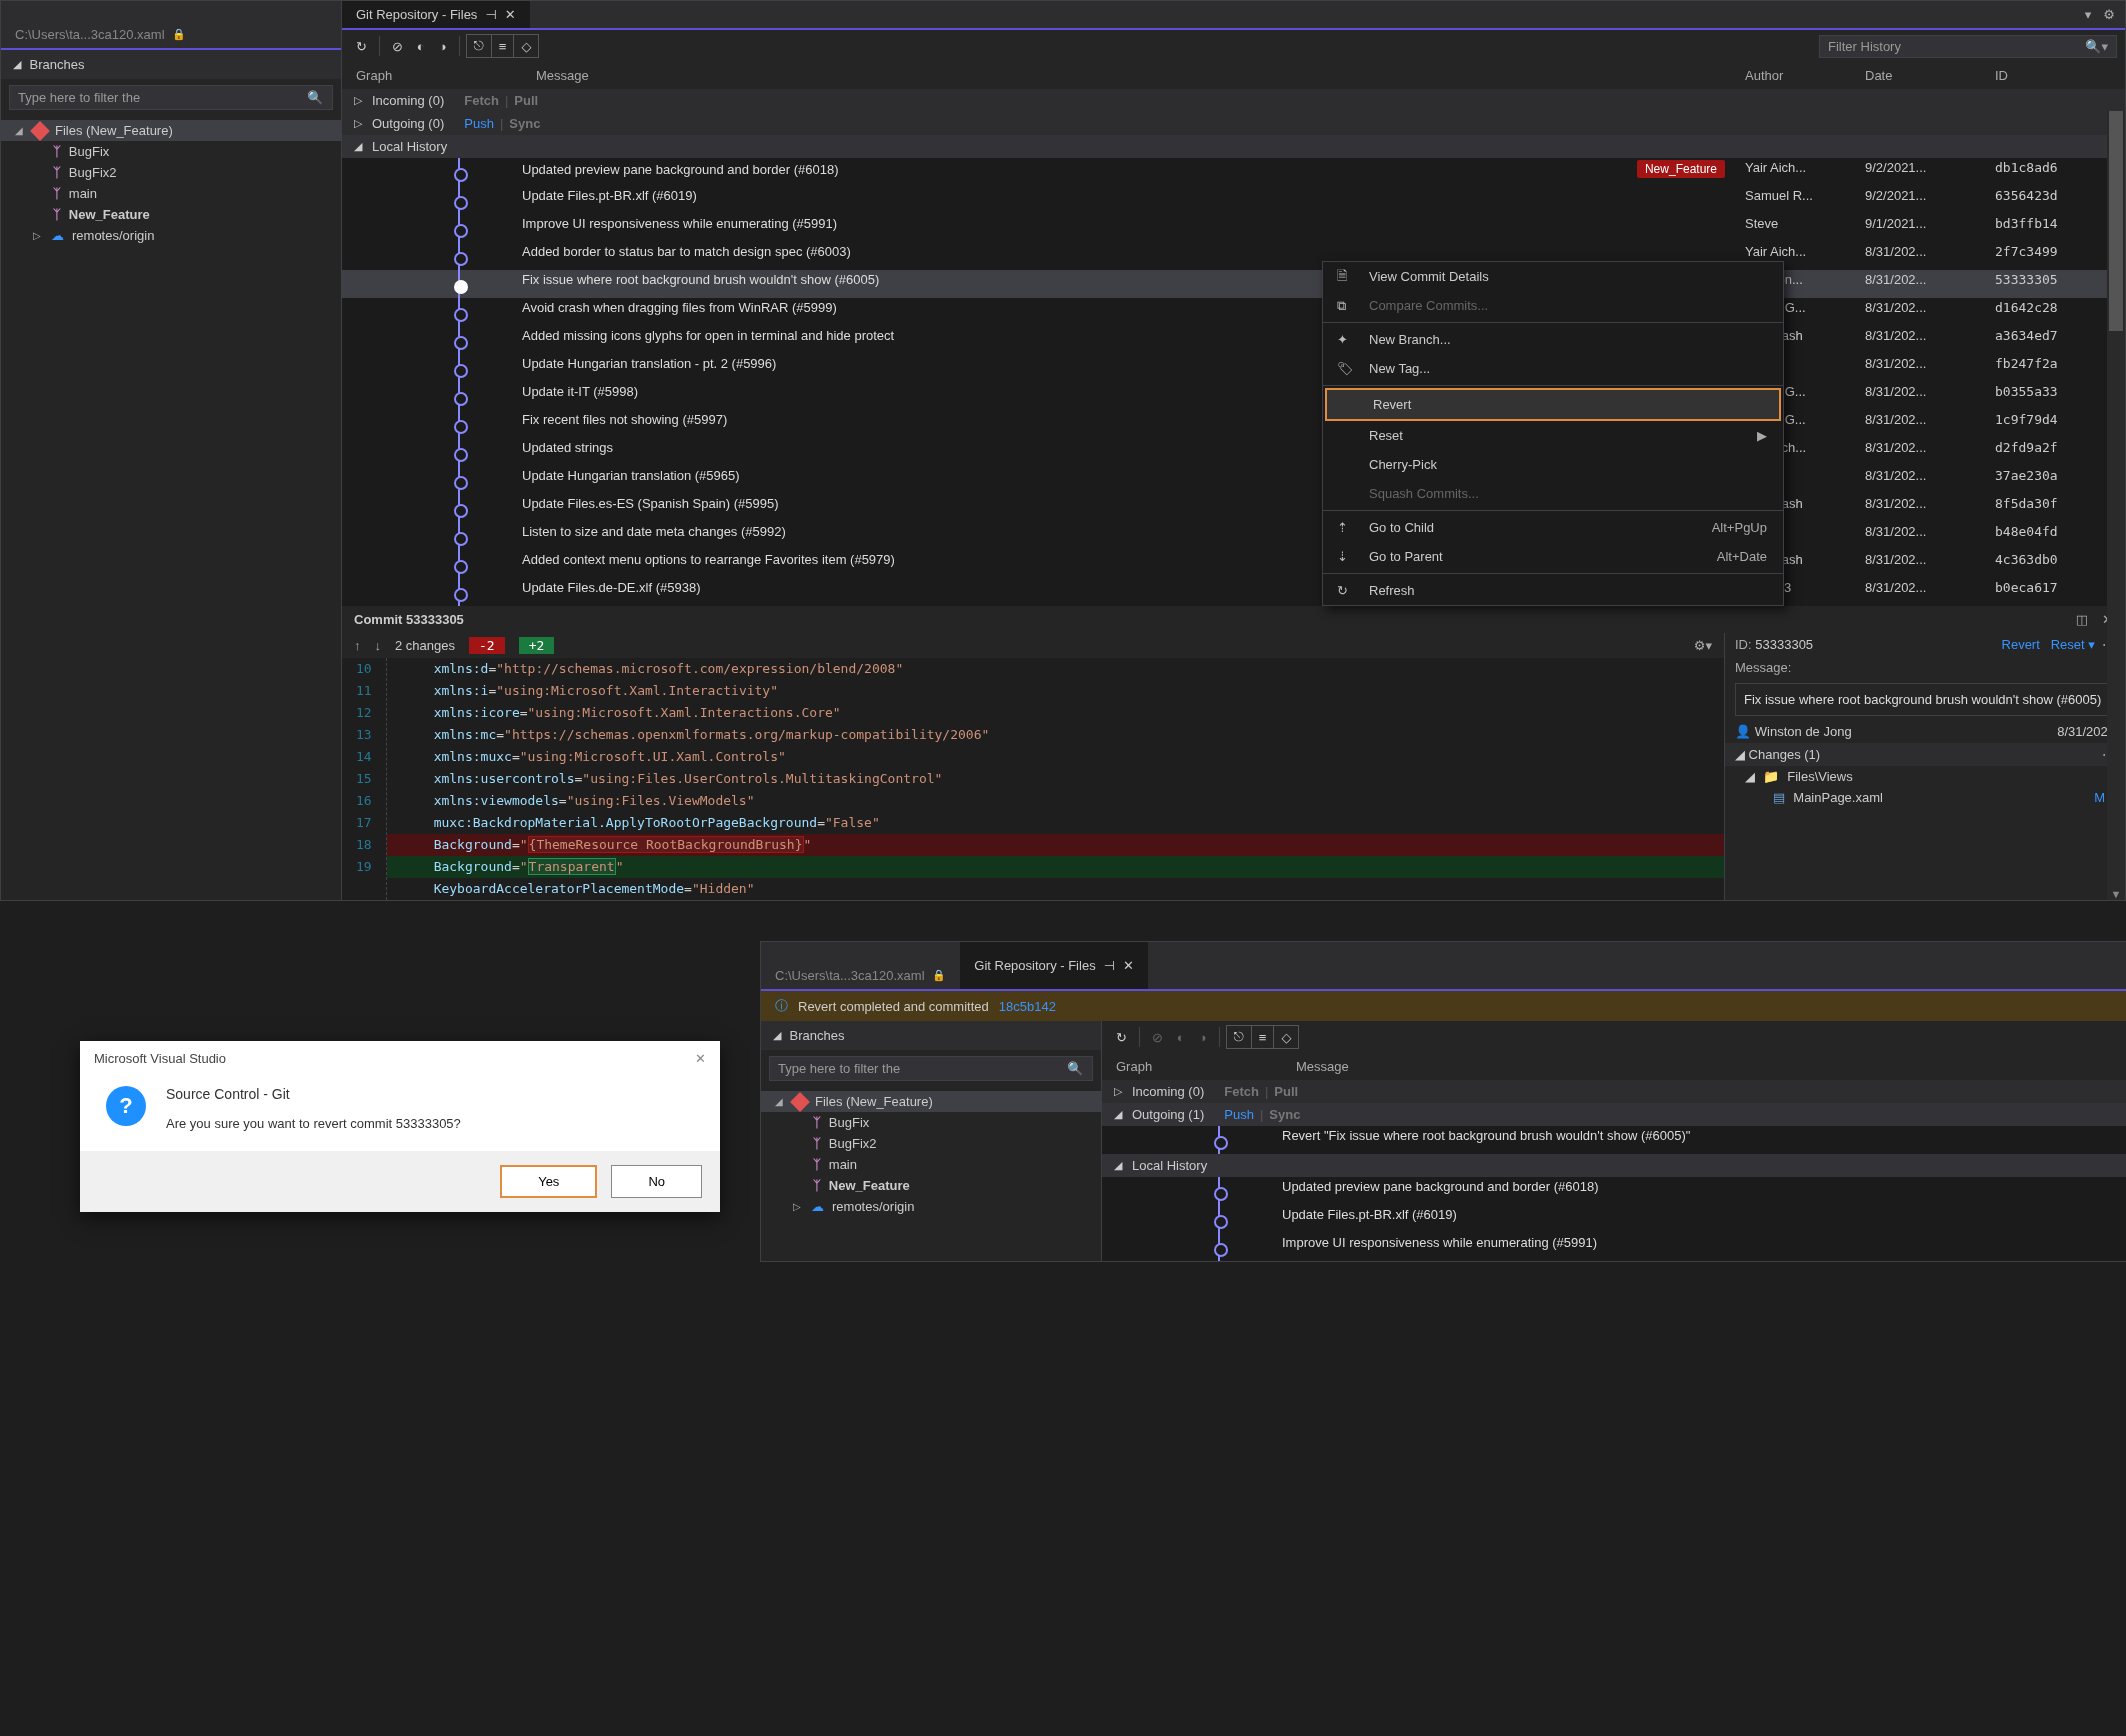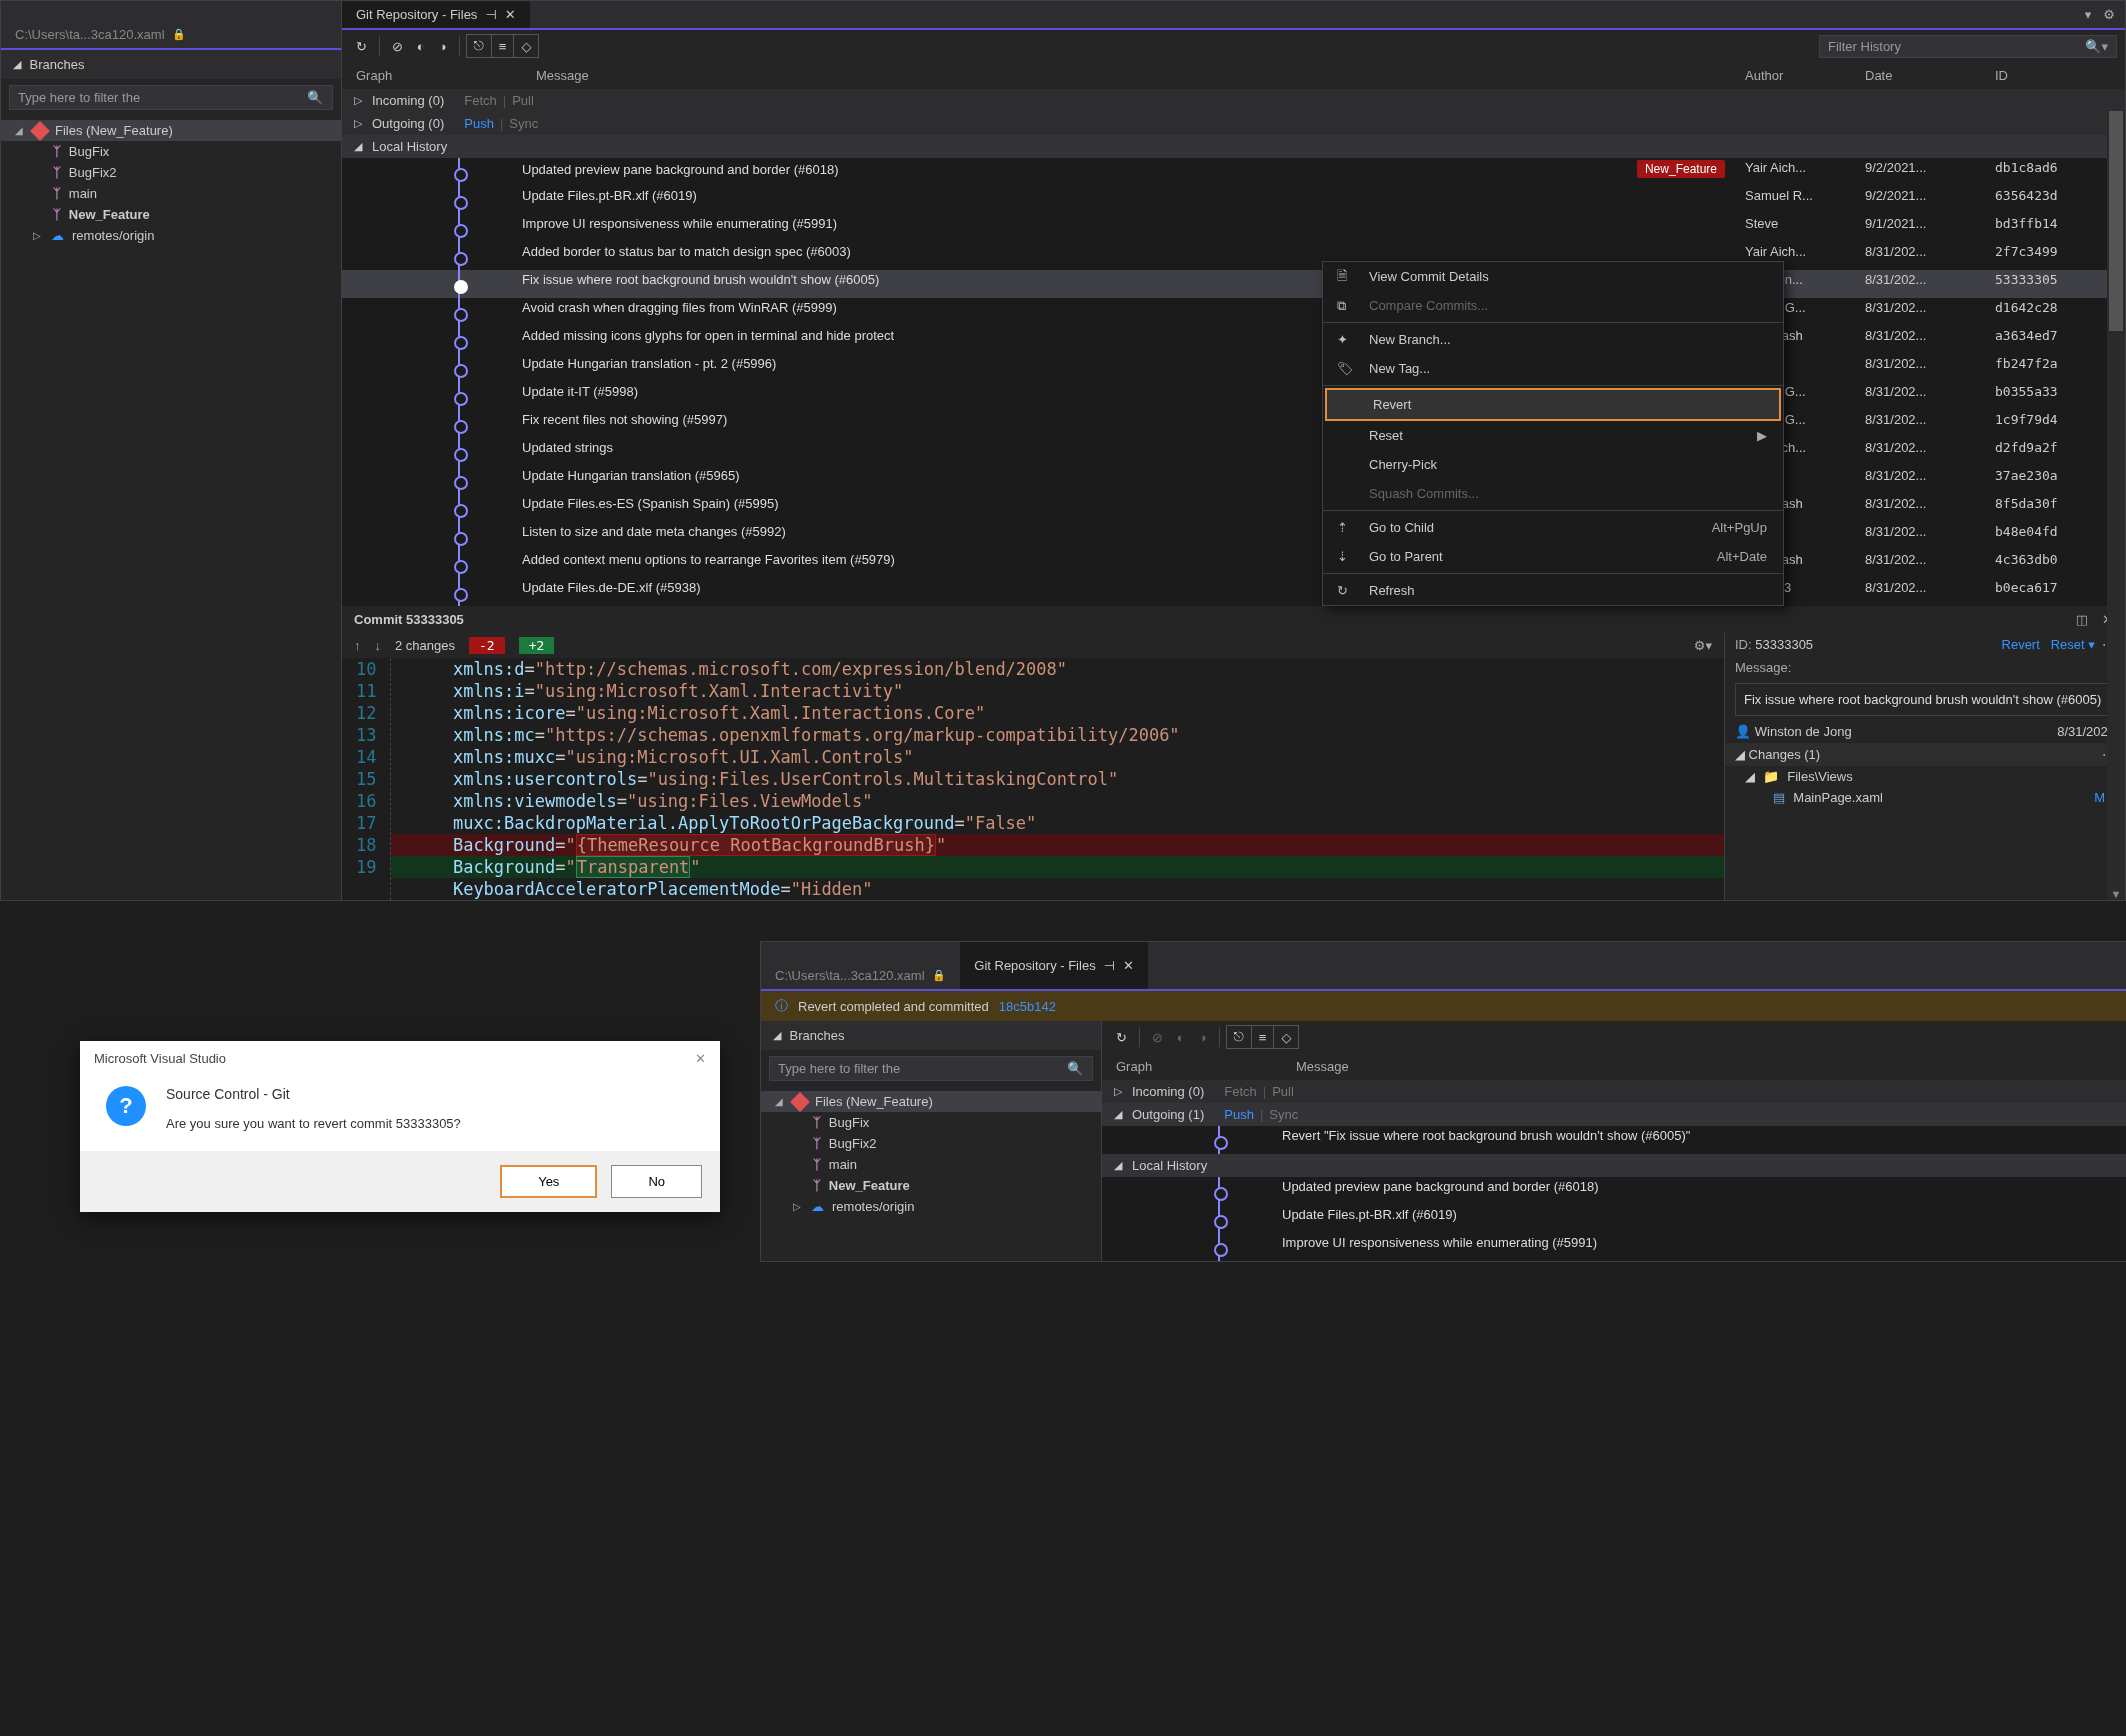--- a/index.html
+++ b/index.html
@@ -139,21 +139,21 @@
 .col-id { width: 130px; }
 .section-row {
   background: #2d2d30;
   padding: 4px 12px;
   display:flex;
   align-items:center;
   gap:6px;
 }
 .section-row .tri { font-size:11px; color:#ccc; width:12px;}
 .flink { color:#3794ff; }
-.flink.dim { color:#777;}
+.flink.dim { color:#777;font-weight:bold;}
 .commit-row {
   display:flex;
   align-items: flex-start;
   padding: 2px 0;
 }
 .commit-row.selected { background:#3f3f46;}
 .commit-row .graph-cell { width:180px; position:relative; height:24px;}
 .commit-row .msg-cell { flex:1; color:#ddd; white-space:nowrap; overflow:hidden; display:flex; align-items:center; gap:12px;}
 .commit-row .author-cell { width:120px; white-space:nowrap; overflow:hidden;}
 .commit-row .date-cell { width:130px; white-space:nowrap; overflow:hidden;}
@@ -186,21 +186,21 @@
   padding:4px 12px;
   display:flex;
   align-items:center;
   gap:14px;
   background:#252526;
 }
 .diff-toolbar .chg-del { background:#a31515; color:#fff; padding:1px 10px; font-family:Consolas,monospace;}
 .diff-toolbar .chg-add { background:#1b7a3d; color:#fff; padding:1px 10px; font-family:Consolas,monospace;}
 .code-area {
   font-family: Consolas, monospace;
-  font-size: 17px;
+  font-size: 13px;
   display:flex;
 }
 .gutter { background:#1e1e1e; color:#237893; text-align:right; padding:0 14px; line-height:22px; border-right:1px dashed #444;}
 .code-lines { flex:1; line-height:22px; white-space:pre;}
 .code-lines .attr { color:#9cdcfe;}
 .code-lines .str { color:#ce9178;}
 .code-lines .del-line { background:#4a1212;}
 .code-lines .del-line .hl { border:1px solid #a31515; background:#5e1a1a; }
 .code-lines .add-line { background:#12361b;}
 .code-lines .add-line .hl { border:1px solid #2e8b57; background:#184a2a;}

